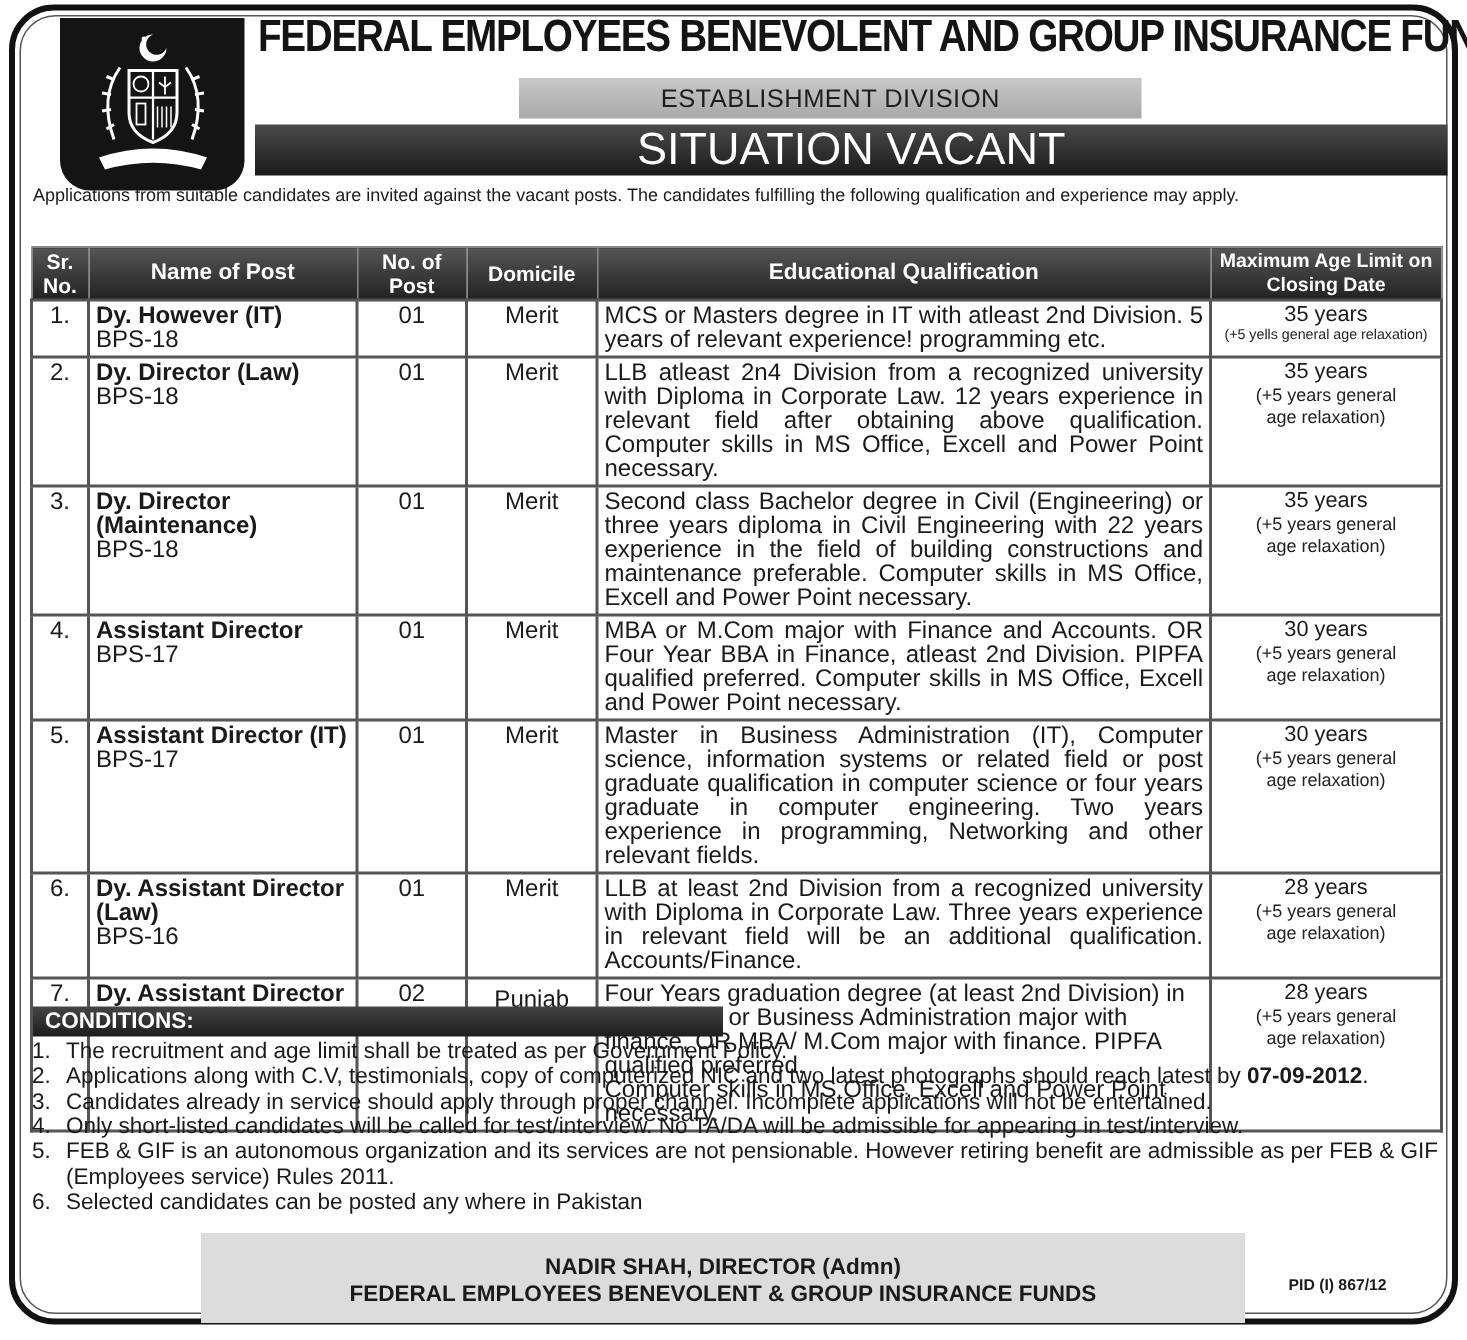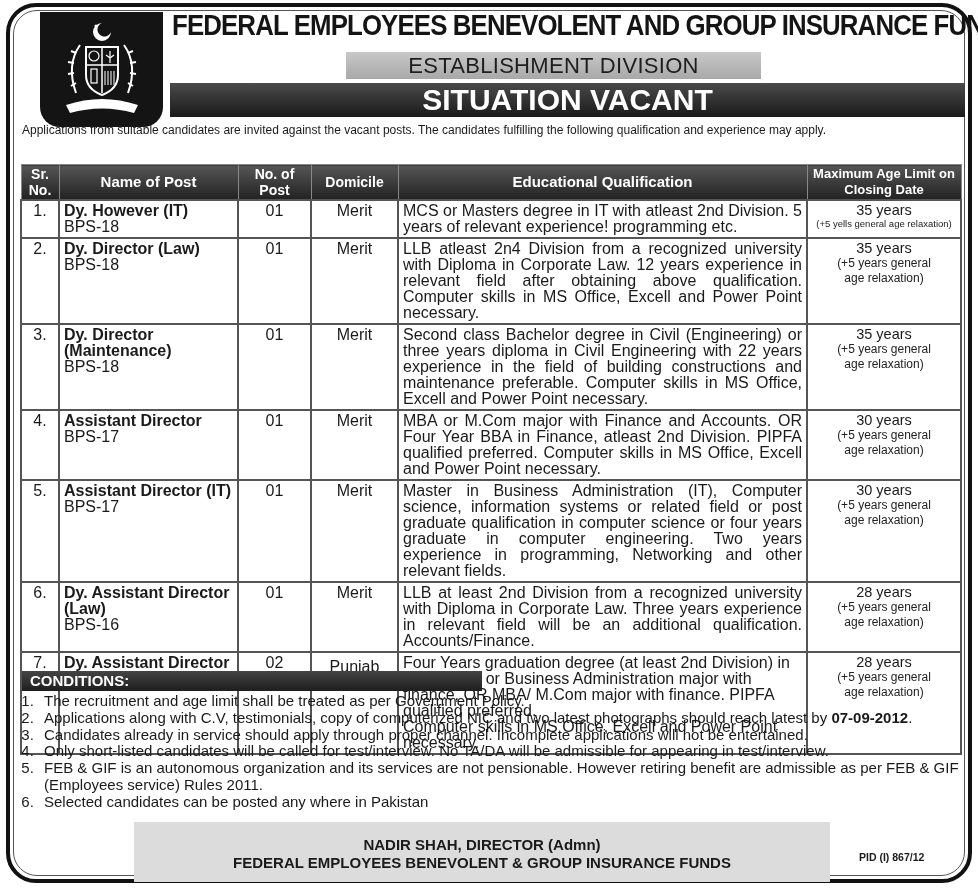--- a/index.html
+++ b/index.html
@@ -9,24 +9,24 @@
          border:4px solid #111; border-radius:30px; box-sizing:border-box; }
   .frame-inner { position:absolute; left:13px; top:10px; width:952px; height:866px;
          border:1.5px solid #555; border-radius:24px; box-sizing:border-box; }
   .emblem { position:absolute; left:40px; top:12px; width:123px; height:115px;
          background:#141414; border-radius:0 0 20px 20px; display:flex; align-items:center; justify-content:center; }
   .title { position:absolute; left:172px; top:8px; width:790px; text-align:center;
          font-family:"Liberation Sans", sans-serif; font-weight:bold; font-size:30px; letter-spacing:-1px;
          transform:scaleX(0.86); transform-origin:left center; white-space:nowrap; color:#141414; }
   .subtitle-band { position:absolute; left:346px; top:52px; width:415px; height:27px;
          background:linear-gradient(#c8c8c8,#a8a8a8); text-align:center; }
-  .subtitle { font-size:22px; line-height:27px; color:#1e1e1e; letter-spacing:0.3px; }
+  .subtitle { font-size:17px; line-height:27px; color:#1e1e1e; letter-spacing:0.3px; }
   .vacant-band { position:absolute; left:170px; top:83px; width:795px; height:34px;
          background:linear-gradient(#4a4a4a,#1a1a1a); text-align:center; }
-  .vacant { font-size:30px; font-weight:bold; color:#fff; line-height:34px; }
+  .vacant { font-size:30px; font-weight:normal; color:#fff; line-height:34px; }
   .intro { position:absolute; left:22px; top:121px; width:940px; font-size:12px; line-height:18px; color:#1a1a1a; }
   table.posts { position:absolute; left:20px; top:164px; width:940px; border-collapse:collapse; table-layout:fixed; }
   table.posts th { background:linear-gradient(#555,#222); color:#fff; font-weight:bold; font-size:14px;
          border:1px solid #888; padding:1px 3px; line-height:16px; }
   table.posts td { border:2px solid #555; vertical-align:top; padding:2px 4px; font-size:16px; line-height:16px; }
   td.sr { text-align:center; font-size:16px; padding-top:4px; }
   td.name { padding-left:10px; padding-top:4px; }
   td.name b { font-weight:bold; }
   td.count, td.dom { text-align:center; font-size:16px; padding-top:6px; }
   td.edu { font-size:12.5px; line-height:15.5px; text-align:justify; padding:3px 8px; }

